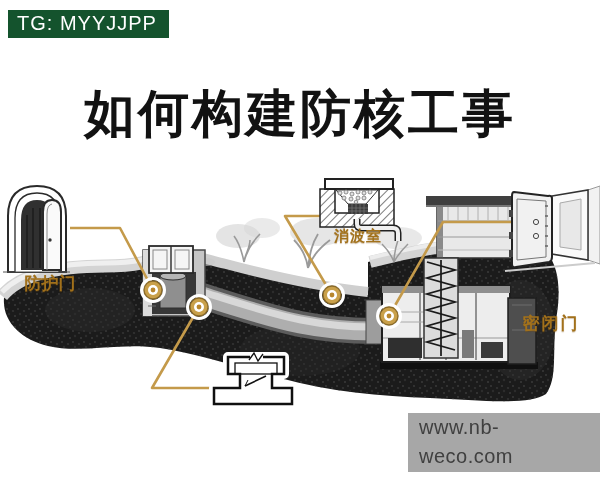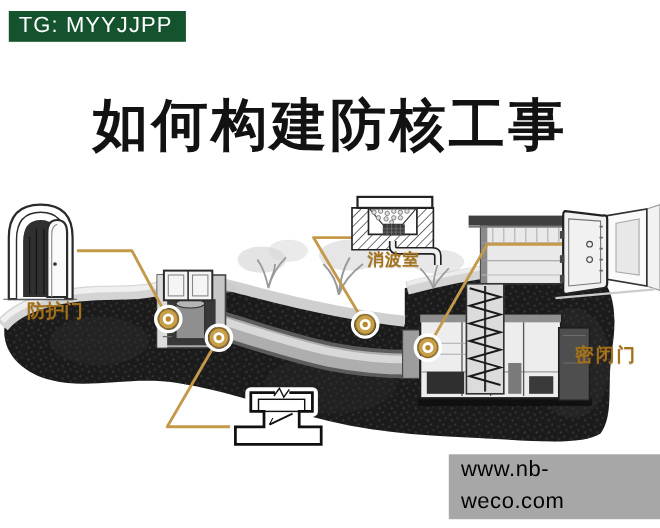--- a/index.html
+++ b/index.html
@@ -12,21 +12,21 @@
          font-size:51px;font-weight:800;color:#121212;letter-spacing:3px;
          font-family:"DejaVu Sans",sans-serif;}
   .callout-label{position:absolute;transform:translate(-50%,-50%);white-space:nowrap;
          font-weight:700;color:#a2711b;text-shadow:0 1px 1px rgba(120,75,5,.35);
          font-family:Liberation Serif, serif;}
   #lbl-fanghumen{left:50px;top:283px;font-size:17px;}
   #lbl-xiaoboshi{left:358px;top:236px;font-size:15px;letter-spacing:1px;}
   #lbl-mibimen{left:551px;top:285px;font-size:17px;letter-spacing:2px;margin-top:38px;}
   #lbl-chuanlang{left:257px;top:412px;font-size:15px;letter-spacing:1px;}
   .watermark{position:absolute;right:0;bottom:8px;width:192px;box-sizing:border-box;
-         background:#a7a7a7;color:#000000;font-family:"Liberation Sans",sans-serif;
+         background:#a7a7a7;color:#404040;font-family:"Liberation Sans",sans-serif;
          font-size:20px;line-height:29px;padding:0 10px 1px 11px;letter-spacing:.5px;}
   svg{position:absolute;left:0;top:0;}
 </style>
 </head>
 <body>
 
 <div id="stage">
 
   <svg width="600" height="480" viewBox="0 0 600 480">
     <defs>

